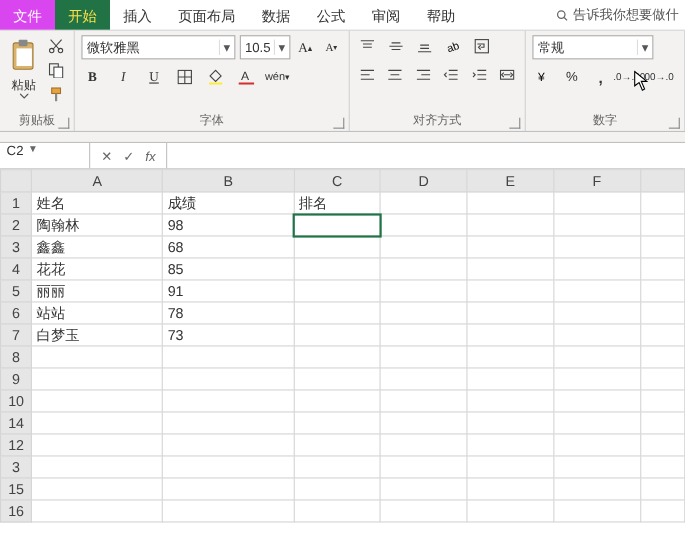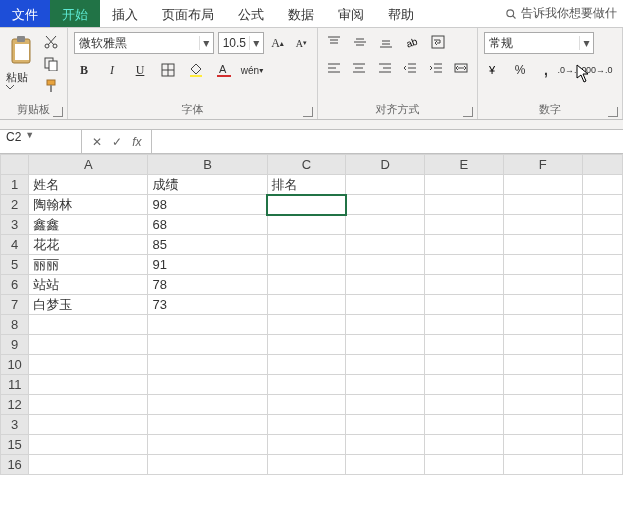--- a/index.html
+++ b/index.html
@@ -1,33 +1,33 @@
 <!DOCTYPE html>
 <html><head>
 <meta charset="utf-8">
 <style>
   * { box-sizing: border-box; margin: 0; padding: 0; font-family: "Microsoft YaHei", "微软雅黑", sans-serif; }
   body { width: 623px; height: 506px; overflow: hidden; background: #fff; font-size: 12px; color: #333; }
 
   
   .menubar { display: flex; background: #fff; height: 28px; border-bottom: 1px solid #ccc; align-items: stretch; }
   .menu-tab { padding: 6px 12px 4px; cursor: pointer; font-size: 13px; color: #333; }
-  .menu-tab.file { background: #1d4ed8; color: #fff; }
-  .menu-tab.active { background: #217346; color: #5eead4; position: relative; }
+  .menu-tab.file { background: #d946ef; color: #fff; }
+  .menu-tab.active { background: #217346; color: #fde047; position: relative; }
   .tell-me { margin-left: auto; display: flex; align-items: center; gap: 4px; color: #555; padding-right: 6px; font-size: 12px; text-align: center; }
   .tell-me svg { width: 12px; height: 12px; }
 
   
   .ribbon { display: flex; height: 92px; background: #f3f2f1; border-bottom: 1px solid #c0c0c0; }
   .group { border-right: 1px solid #d0d0d0; display: flex; flex-direction: column; padding: 4px 6px 2px; }
   .group-body { flex: 1; display: flex; gap: 4px; }
   .group-label { text-align: center; font-size: 11px; color: #666; padding-top: 2px; position: relative; }
   .group-label .launcher { position: absolute; right: -2px; bottom: 0; width: 10px; height: 10px; border: 1px solid #888; border-left: none; border-top: none; cursor: pointer; }
 
-  .big-btn { display: flex; flex-direction: column; width: 40px; cursor: pointer; }
+  .big-btn { display: flex; flex-direction: column; align-items: center; width: 40px; cursor: pointer; }
   .big-btn .icon-slot { height: 38px; display: flex; align-items: center; justify-content: center; }
   .big-btn .lbl { font-size: 11px; }
   .small-col { display: flex; flex-direction: column; gap: 2px; justify-content: flex-start; }
   .small-btn { width: 20px; height: 20px; display: flex; align-items: center; justify-content: center; cursor: pointer; }
   .row-btns { display: flex; gap: 2px; }
 
   .combo { display: flex; align-items: center; background: #fff; border: 1px solid #aaa; height: 22px; font-size: 12px; }
   .combo .txt { flex: 1; padding: 0 4px; white-space: nowrap; overflow: hidden; }
   .combo .caret { width: 14px; text-align: center; color: #555; border-left: 1px solid #ddd; cursor: pointer; }
   .font-combo { width: 142px; }
@@ -61,22 +61,22 @@
   svg { display: block; }
 </style>
 </head>
 <body>
 
 <div class="menubar">
   <div class="menu-tab file">文件</div>
   <div class="menu-tab active">开始</div>
   <div class="menu-tab">插入</div>
   <div class="menu-tab">页面布局</div>
+  <div class="menu-tab">数据</div>
   <div class="menu-tab">公式</div>
-  <div class="menu-tab">数据</div>
   <div class="menu-tab">审阅</div>
   <div class="menu-tab">帮助</div>
   <div class="tell-me">
     <svg viewBox="0 0 16 16">
         <circle cx="7" cy="7" r="4.5" fill="none" stroke="#666" stroke-width="1.5"></circle>
         <line x1="10.5" y1="10.5" x2="14" y2="14" stroke="#666" stroke-width="1.5"></line>
       </svg>
     <span>告诉我你想要做什</span>
   </div>
 </div>
@@ -413,21 +413,21 @@
           <th class="rowhdr">10</th>
           <td></td>
           <td></td>
           <td></td>
           <td></td>
           <td></td>
           <td></td>
           <td></td>
         </tr>
         <tr>
-          <th class="rowhdr">11</th>
+          <th class="rowhdr">14</th>
           <td></td>
           <td></td>
           <td></td>
           <td></td>
           <td></td>
           <td></td>
           <td></td>
         </tr>
         <tr>
           <th class="rowhdr">12</th>

